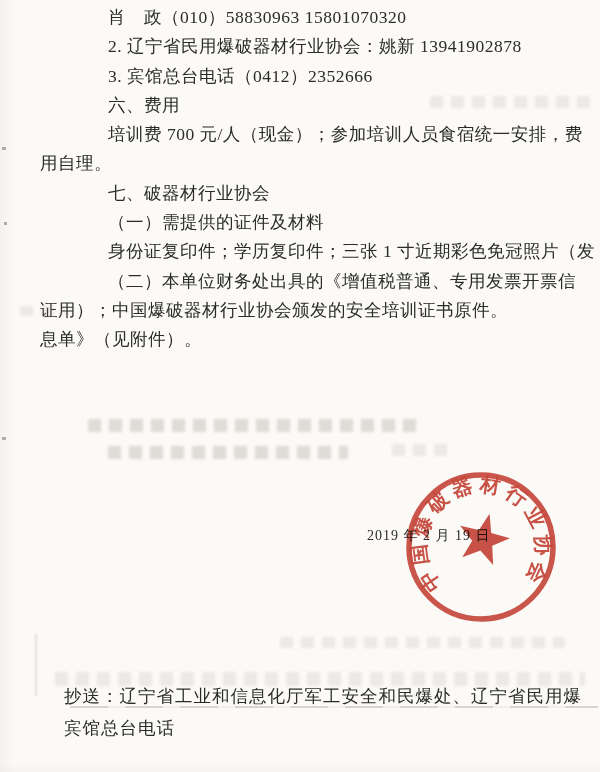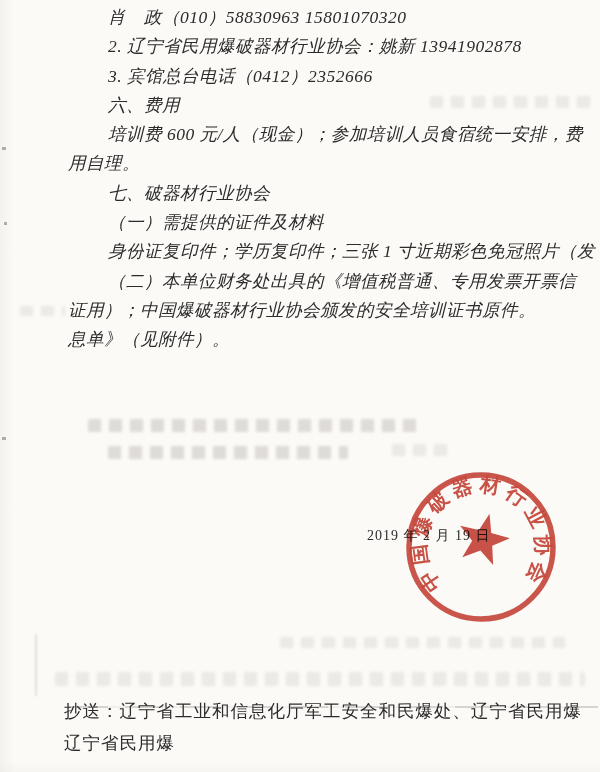--- a/index.html
+++ b/index.html
@@ -13,32 +13,32 @@
   }
   
   #canvas::before{
     content:"";position:absolute;inset:0;pointer-events:none;
     background:
       linear-gradient(90deg, rgba(120,115,108,0.06), rgba(0,0,0,0) 14px),
       linear-gradient(0deg, rgba(120,115,108,0.04), rgba(0,0,0,0) 10px);
   }
   .doc-text{
     position:absolute;left:0;top:3px;width:600px;
-    font-size:17.5px;letter-spacing:0.5px;font-style:italic;
+    font-size:17.5px;letter-spacing:0.5px;
   }
   .ln{height:29.3px;line-height:29.3px;white-space:nowrap;}
   .ind{padding-left:108px;}
-  .flush{padding-left:68px;}
+  .flush{padding-left:40px;}
   .spacer{height:9px;}
   .date-line{
     position:absolute;left:367px;top:527px;
     font-size:14px;letter-spacing:1px;white-space:nowrap;
   }
   .cc-block{
-    position:absolute;left:64px;top:696px;width:530px;
+    position:absolute;left:64px;top:681px;width:530px;
     font-size:17.5px;letter-spacing:1px;line-height:31.5px;white-space:nowrap;
   }
   .seal{
     position:absolute;left:403px;top:466px;width:156px;height:162px;
     mix-blend-mode:multiply;opacity:0.92;
   }
   
   .bleed{
     position:absolute;pointer-events:none;
     background:repeating-linear-gradient(90deg,
@@ -61,21 +61,21 @@
 </head>
 <body>
 
 <div id="canvas">
 
   <div class="doc-text">
     <div class="ln ind">肖　政（010）58830963  15801070320</div>
     <div class="ln ind">2. 辽宁省民用爆破器材行业协会：姚新 13941902878</div>
     <div class="ln ind">3. 宾馆总台电话（0412）2352666</div>
     <div class="ln ind">六、费用</div>
-    <div class="ln ind">培训费 600 元/人（现金）；参加培训人员食宿统一安排，费</div>
+    <div class="ln ind">培训费 700 元/人（现金）；参加培训人员食宿统一安排，费</div>
     <div class="ln flush">用自理。</div>
     <div class="ln ind">七、破器材行业协会</div>
     <div class="ln ind">（一）需提供的证件及材料</div>
     <div class="ln ind">身份证复印件；学历复印件；三张 1 寸近期彩色免冠照片（发</div>
     <div class="ln ind">（二）本单位财务处出具的《增值税普通、专用发票开票信</div>
     <div class="ln flush">证用）；中国爆破器材行业协会颁发的安全培训证书原件。</div>
     <div class="ln flush">息单》（见附件）。</div>
     <div class="spacer"></div>
   </div>
 
@@ -102,16 +102,16 @@
     <g transform="translate(80,74) rotate(14)" fill="#c43a2e" opacity="0.95">
       <polygon points="0,-27 6.3,-8.7 25.7,-8.3 10.3,3.3 15.9,21.8 0,10.8 -15.9,21.8 -10.3,3.3 -25.7,-8.3 -6.3,-8.7"></polygon>
     </g>
     <text font-size="20.5" fill="#c43a2e" opacity="0.95" font-family="Liberation Serif, DejaVu Serif, serif" font-weight="bold">
       <textPath href="#sealArc" startOffset="0" textLength="250" lengthAdjust="spacing">中国爆破器材行业协会</textPath>
     </text>
   </svg>
 
   <div class="cc-block">
     <div>抄送：辽宁省工业和信息化厅军工安全和民爆处、辽宁省民用爆</div>
-    <div>辽宁省民用爆</div>
+    <div>宾馆总台电话</div>
   </div>
 
 </div>
 
 </body></html>

